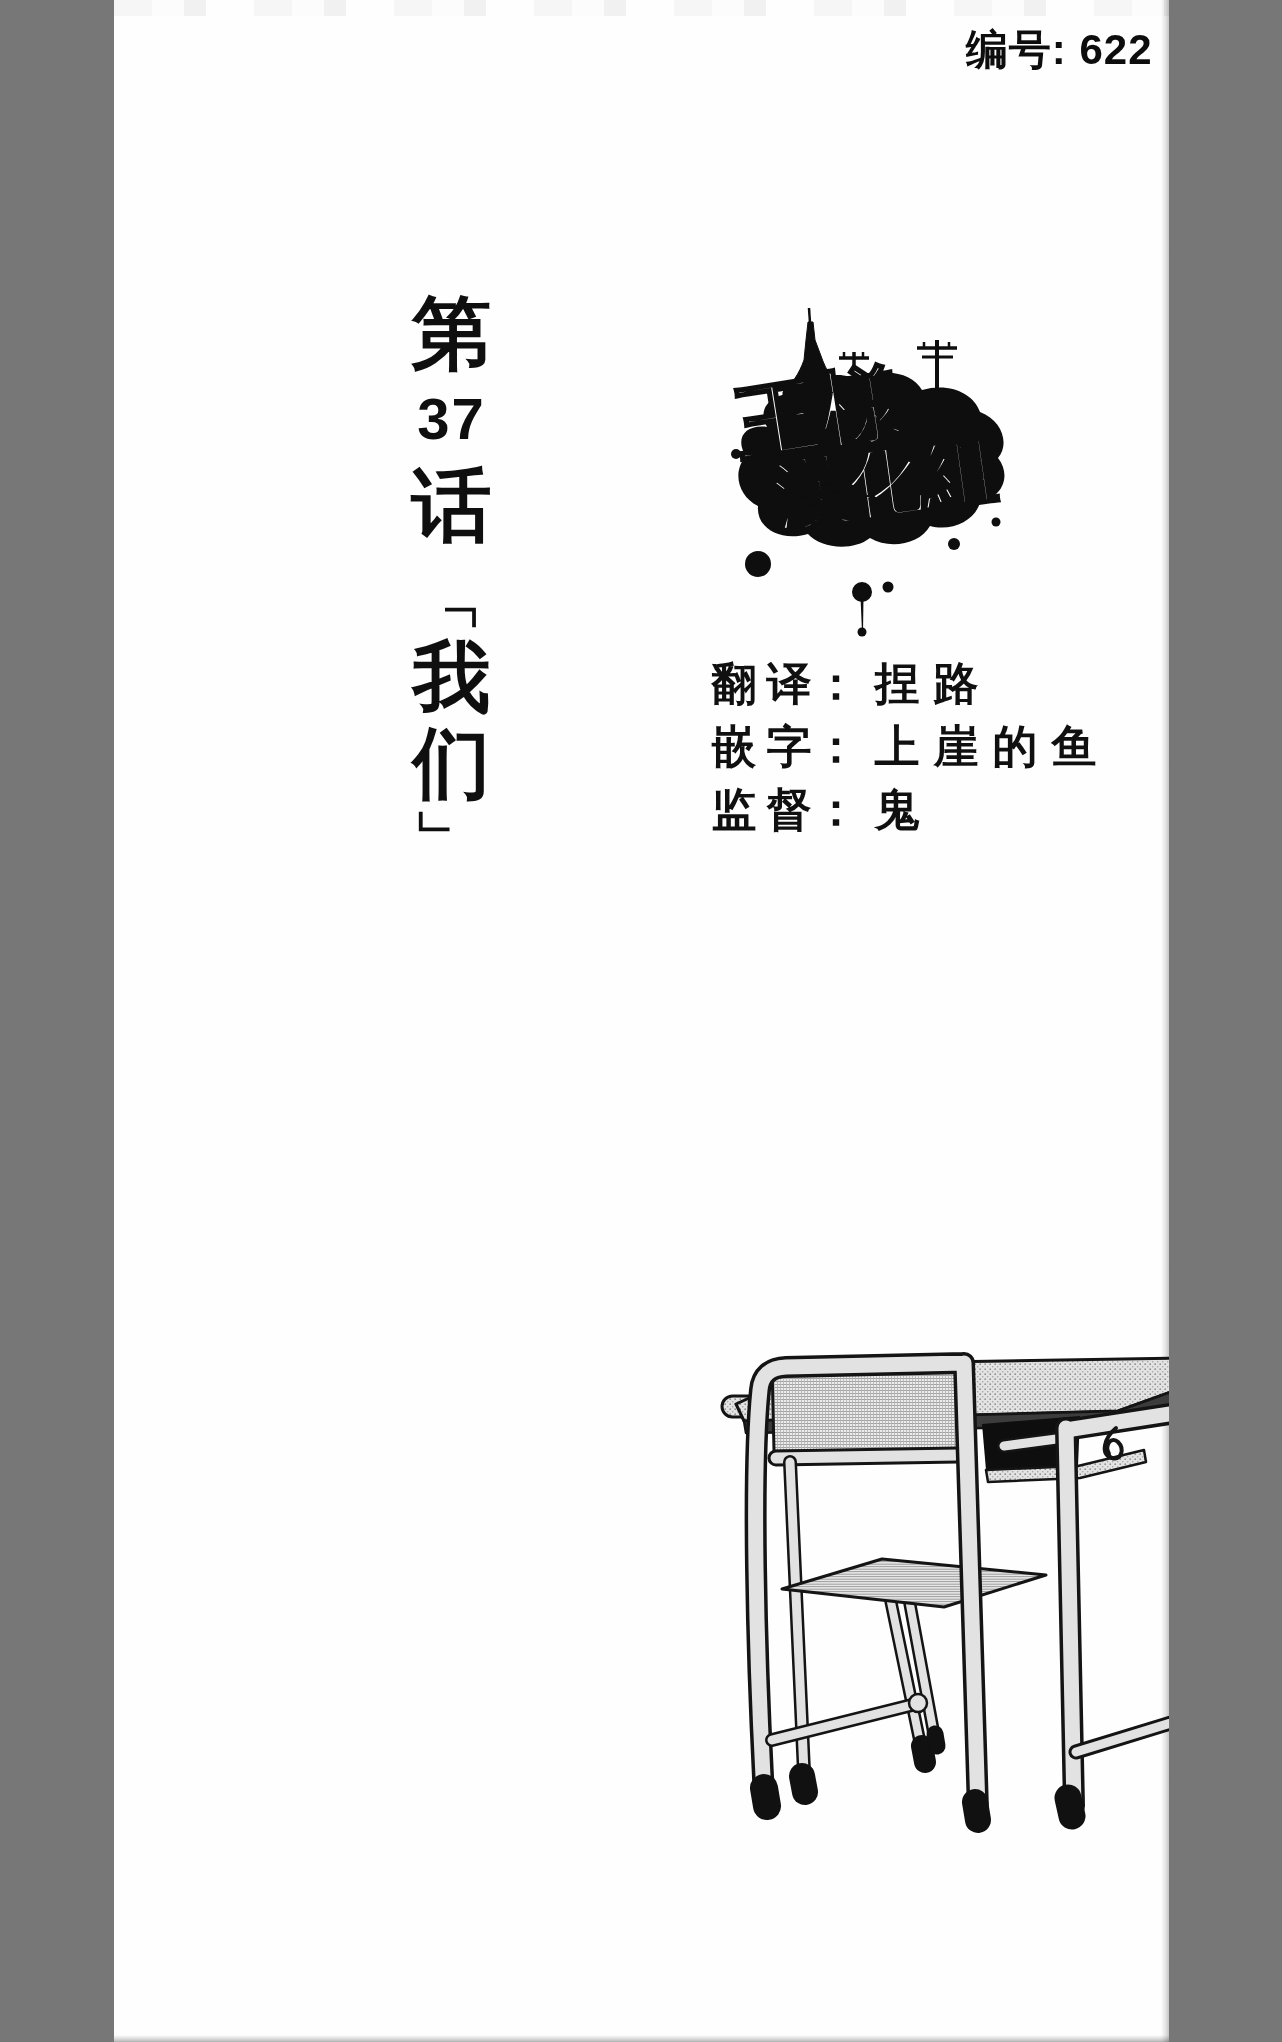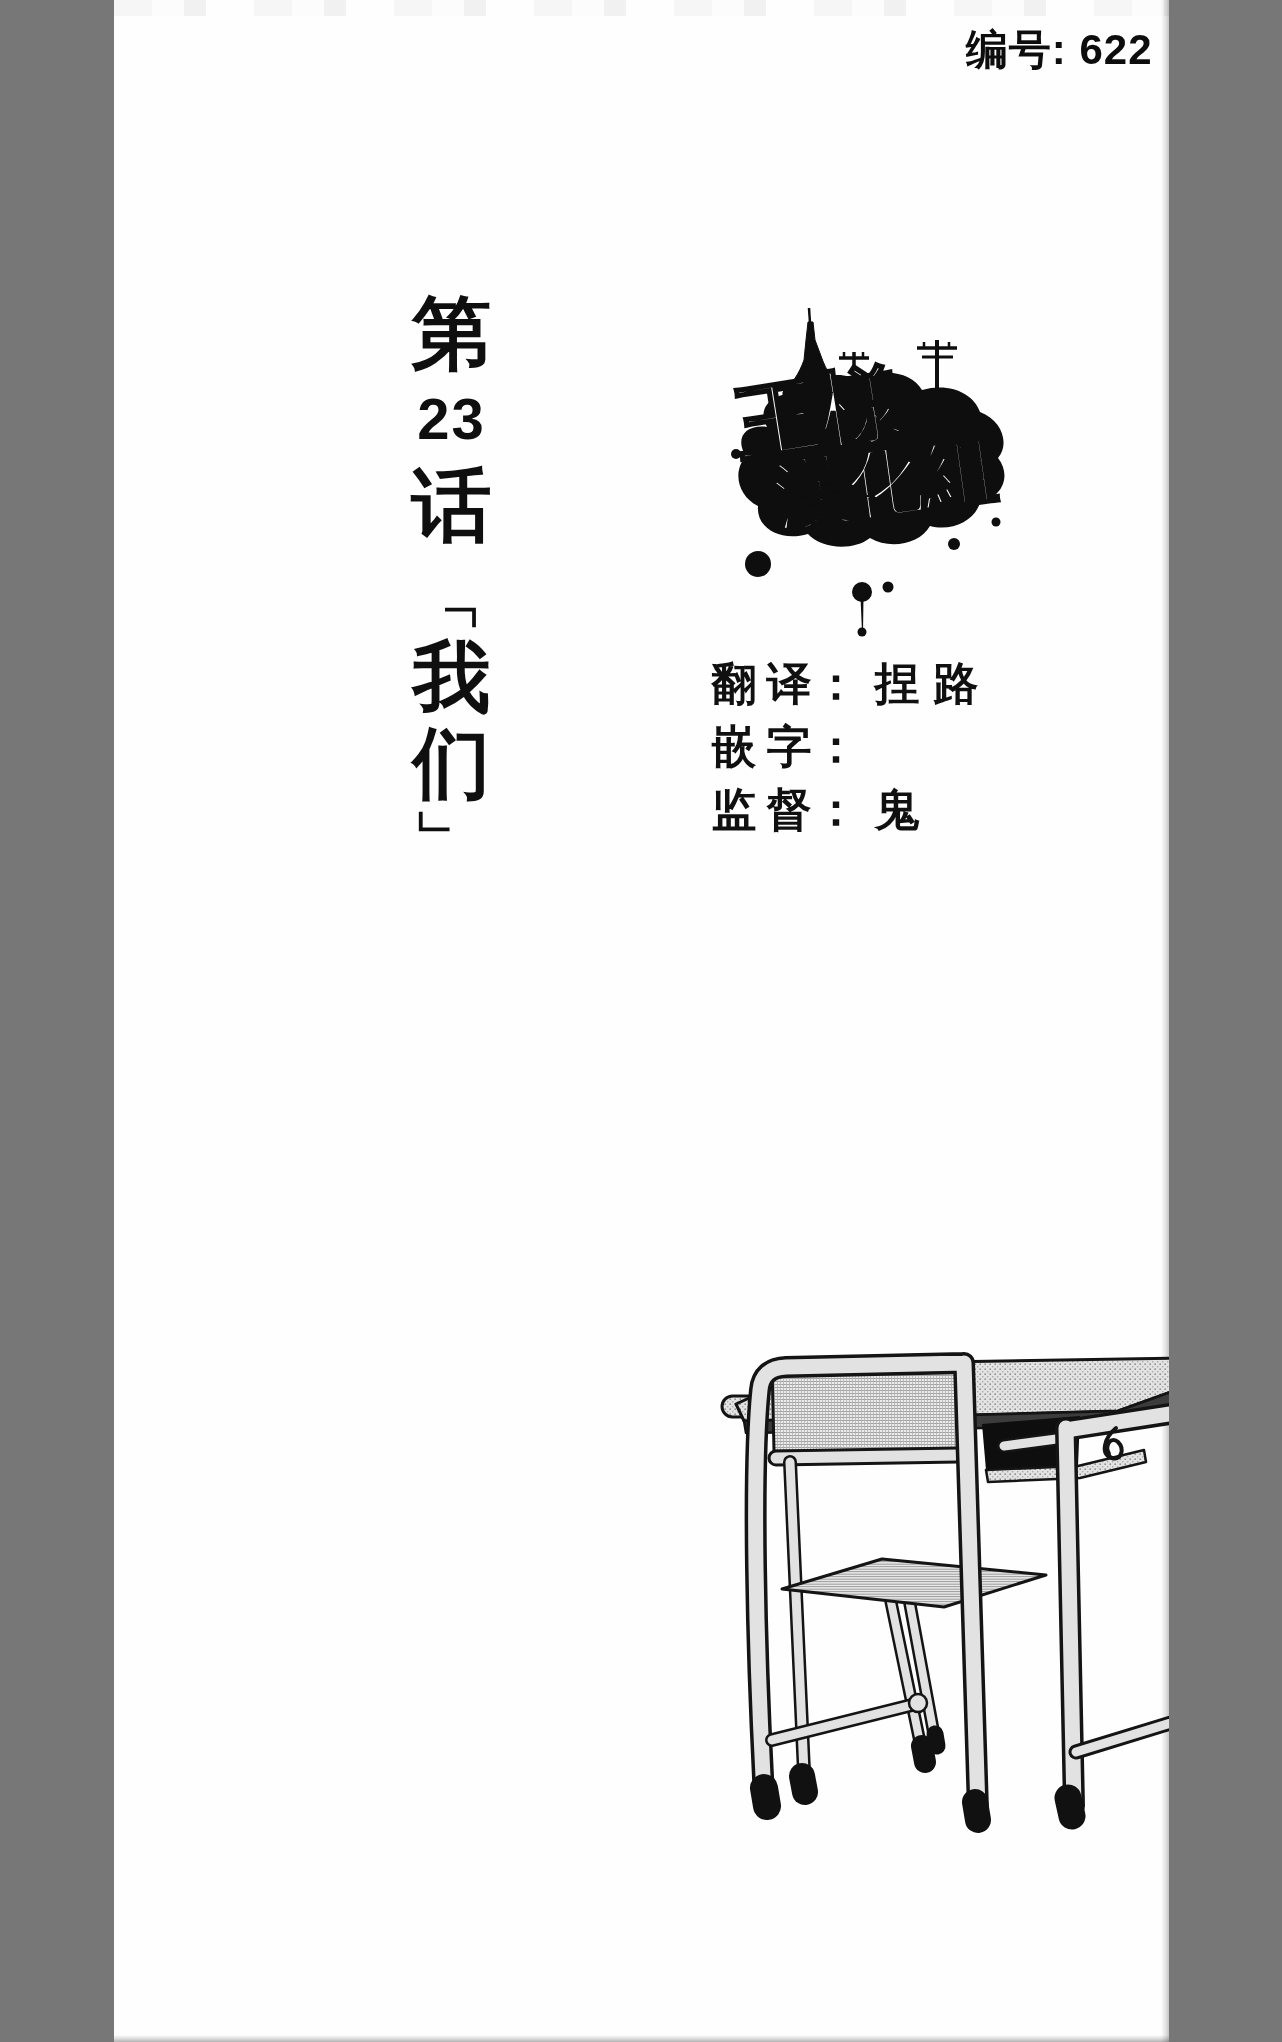--- a/index.html
+++ b/index.html
@@ -64,21 +64,21 @@
 <div class="page">
 
   <div class="edge-top"></div>
   <div class="edge-right"></div>
   <div class="edge-bottom"></div>
 
   <div class="serial">编号: 622</div>
 
   <div class="title-col">
     <span class="cell c-k1">第</span>
-    <span class="cell c-23">23</span>
+    <span class="cell c-23">37</span>
     <span class="cell c-k2">话</span>
     <span class="cell c-bo">「</span>
     <span class="cell c-k3">我</span>
     <span class="cell c-k4">们</span>
     <span class="cell c-bc">」</span>
   </div>
 
   <div class="logo">
     <svg width="312" height="352" viewBox="0 0 312 352">
 
@@ -125,20 +125,21 @@
 
   <div class="credits">
     <div class="credit-row">
       <span class="credit-role">翻译</span>
       <span class="credit-colon">：</span>
       <span class="credit-name">捏路</span>
     </div>
     <div class="credit-row">
       <span class="credit-role">嵌字</span>
       <span class="credit-colon">：</span>
+      <span class="credit-name">上崖的鱼</span>
     </div>
     <div class="credit-row">
       <span class="credit-role">监督</span>
       <span class="credit-colon">：</span>
       <span class="credit-name">鬼</span>
     </div>
   </div>
 
   <div class="illus">
     <svg width="520" height="492" viewBox="0 0 520 492">

